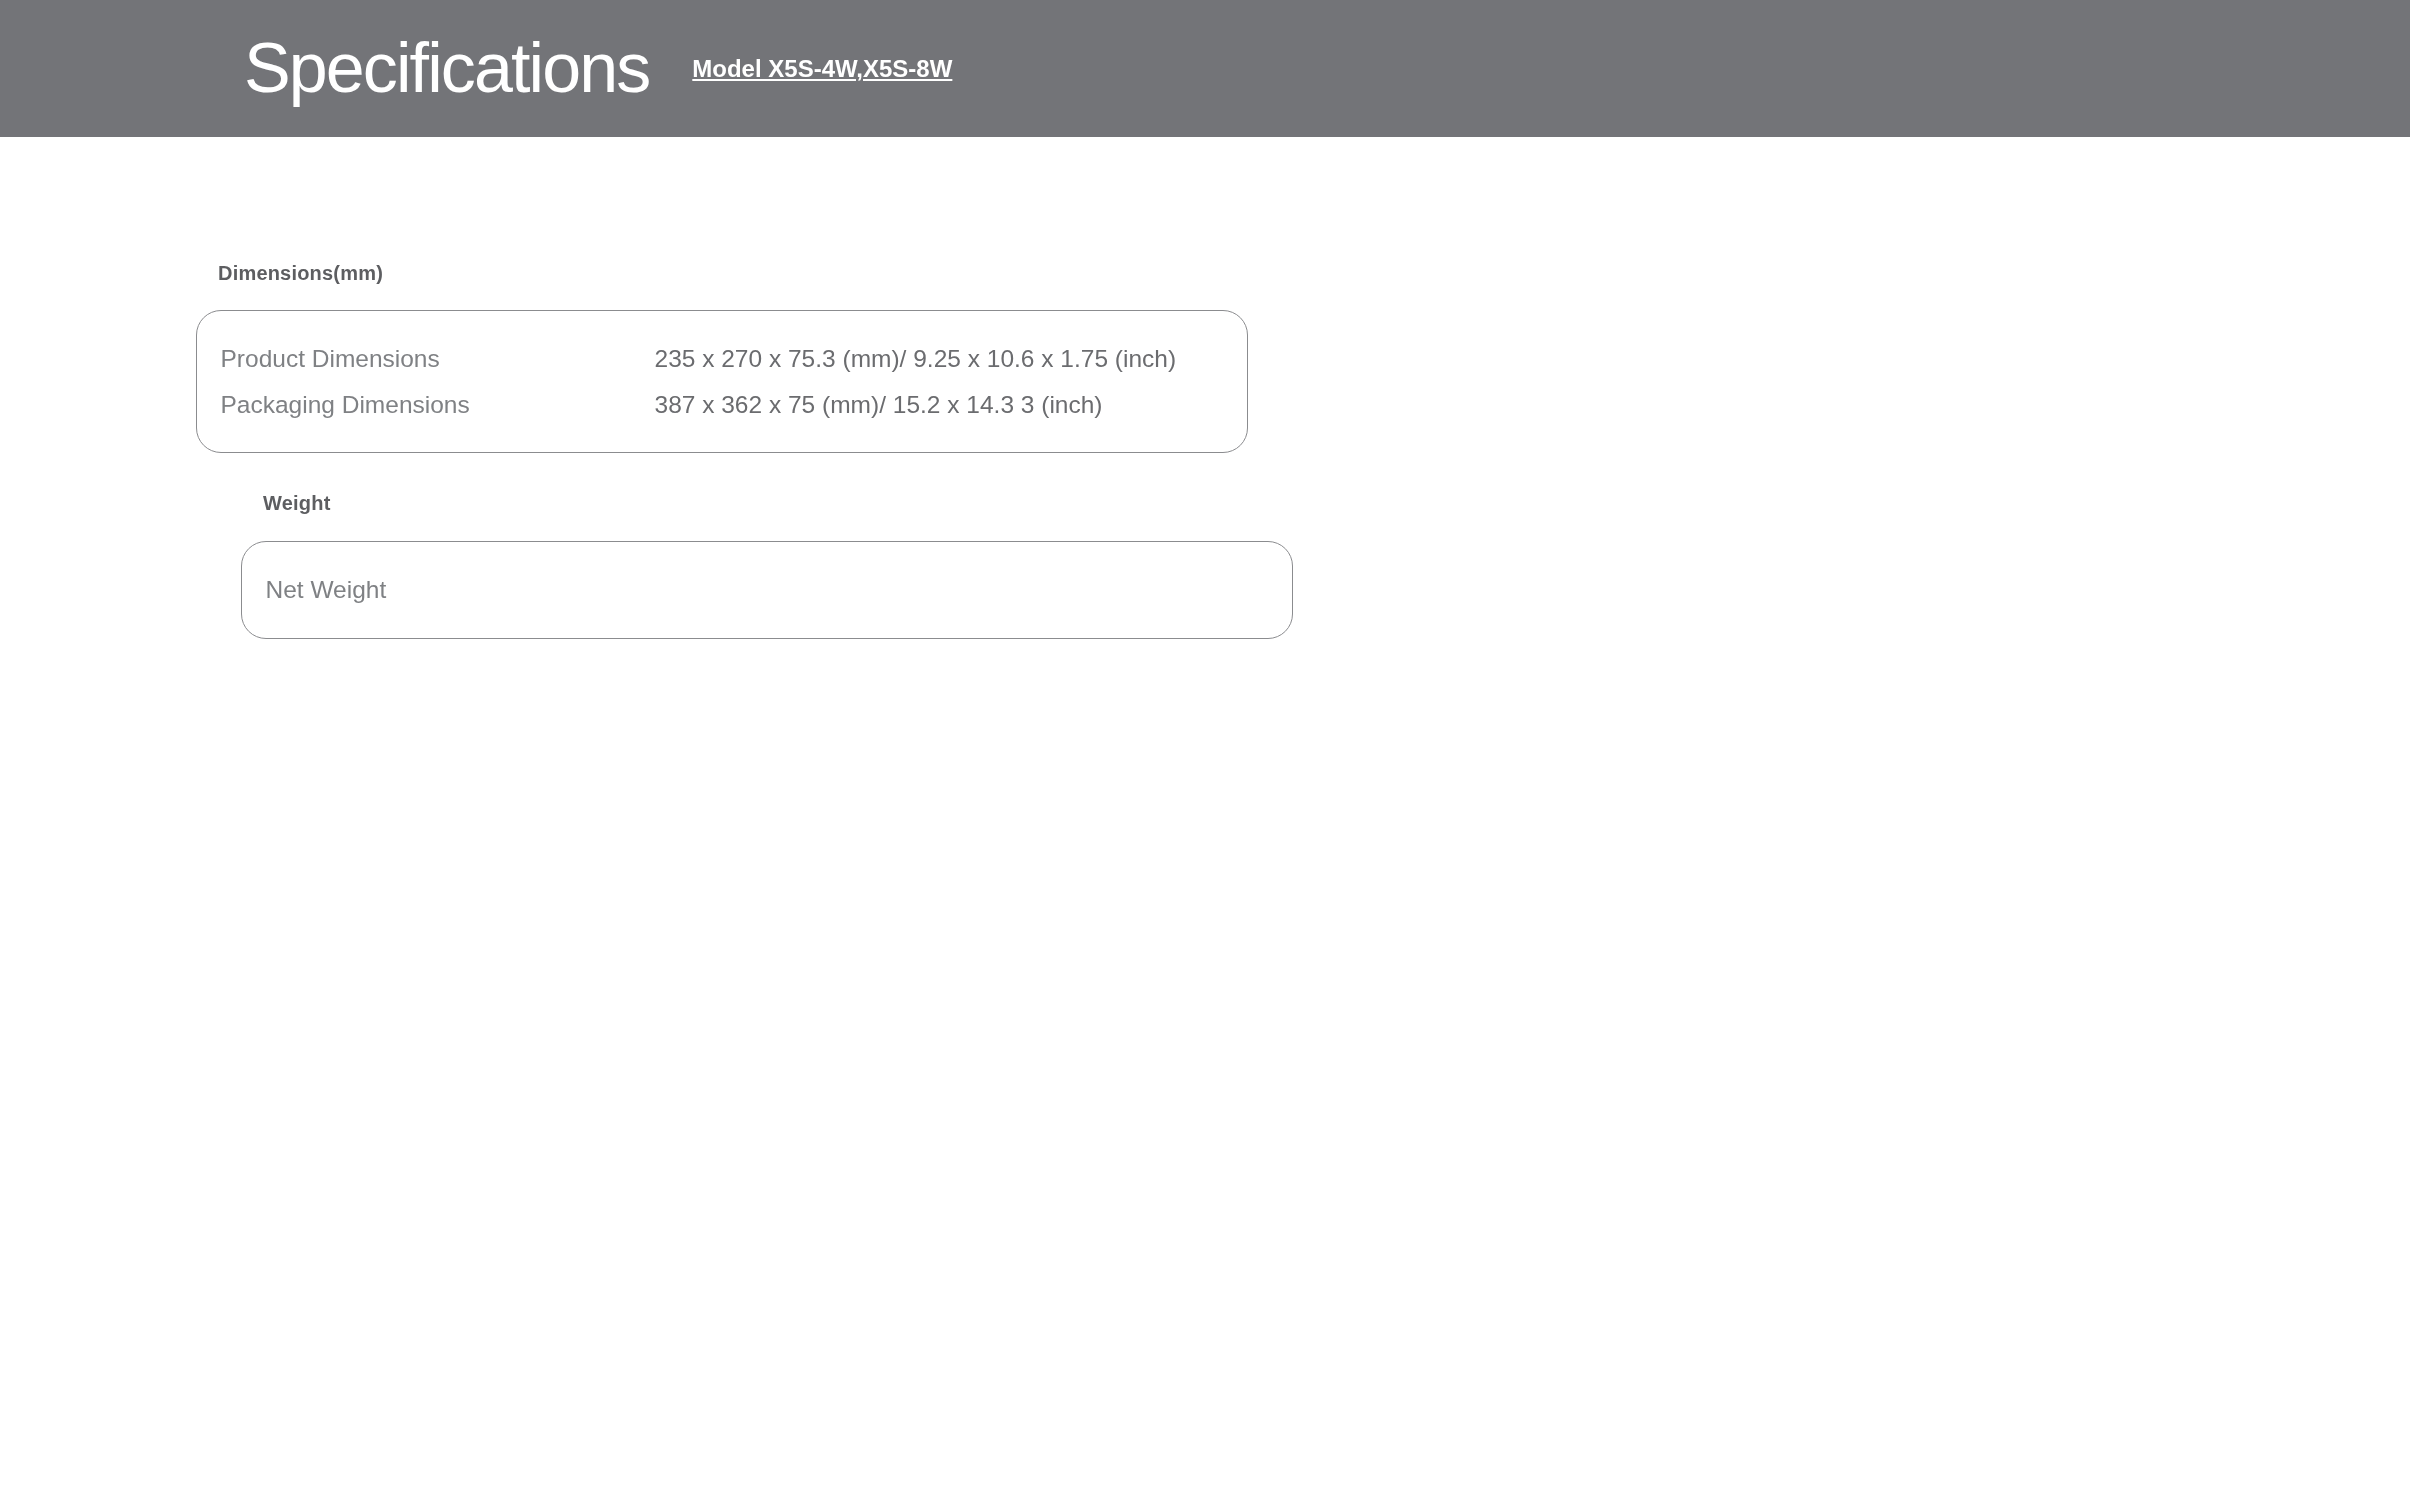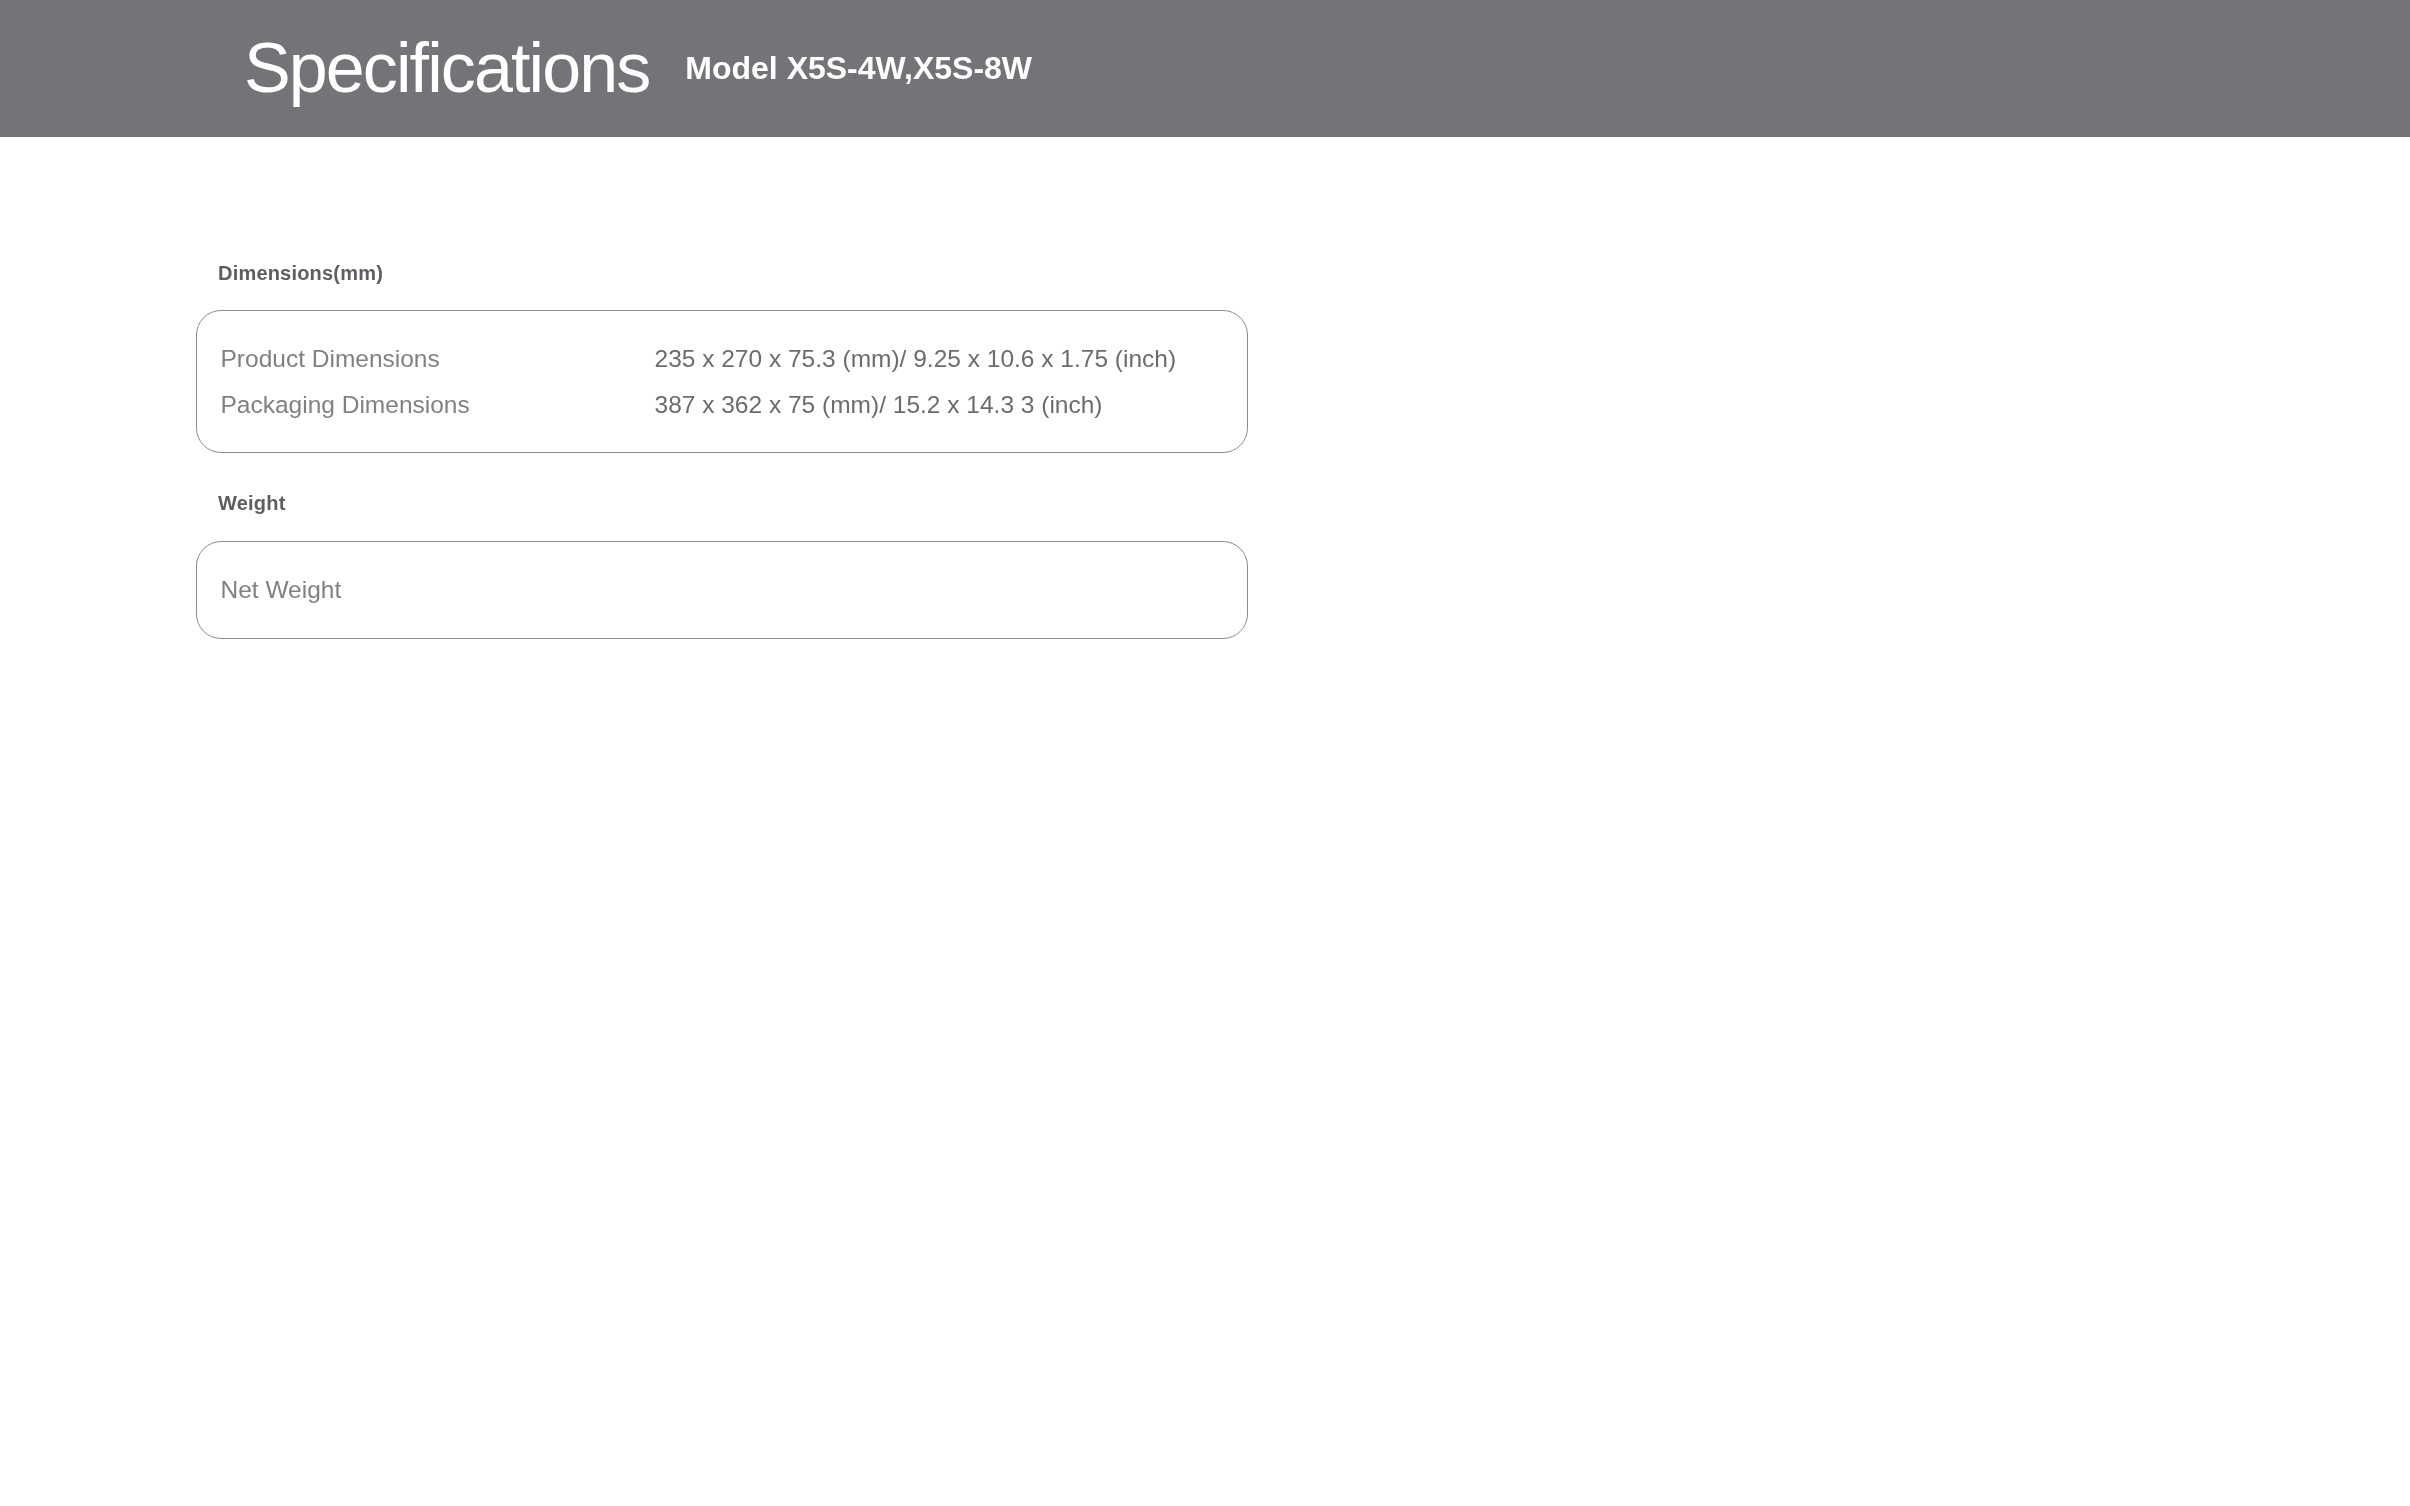--- a/index.html
+++ b/index.html
@@ -31,30 +31,31 @@
   .app-title {
     color: var(--header_text, #ffffff);
     font-size: 70px;
     font-weight: 400;
     letter-spacing: -1.9px;
     line-height: 153px;
     white-space: nowrap;
   }
   .app-model {
     color: var(--header_text, #ffffff);
-    font-size: 32px;
+    font-size: 24px;
     font-weight: 700;
-    margin-left: 24px;
+    margin-left: 31px;
     white-space: nowrap;
+    text-decoration: underline;
   }
   .content {
     width: 100%;
   }
   .section--dimensions { margin-top: 125px; }
-  .section--weight { margin-top: 39px; }
+  .section--weight { margin-top: 39px; padding-left: 45px; }
   .section-heading {
     font-size: 20px;
     font-weight: 700;
     color: var(--heading_text, #5d5e61);
     margin: 0 0 25.4px 218px;
     letter-spacing: 0.2px;
   }
   .spec-card {
     margin-left: 196px;
     width: 1052px;

